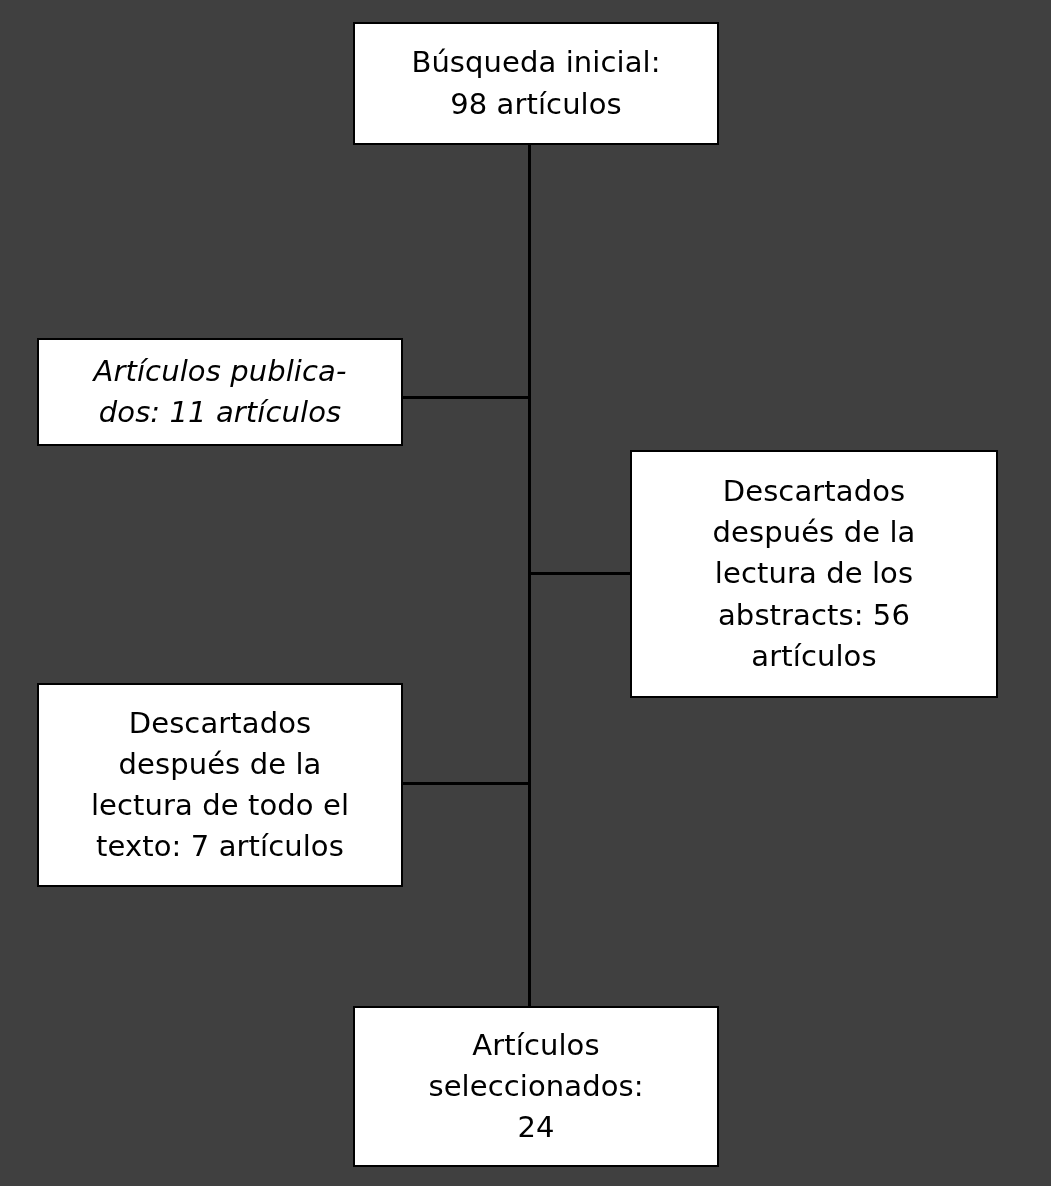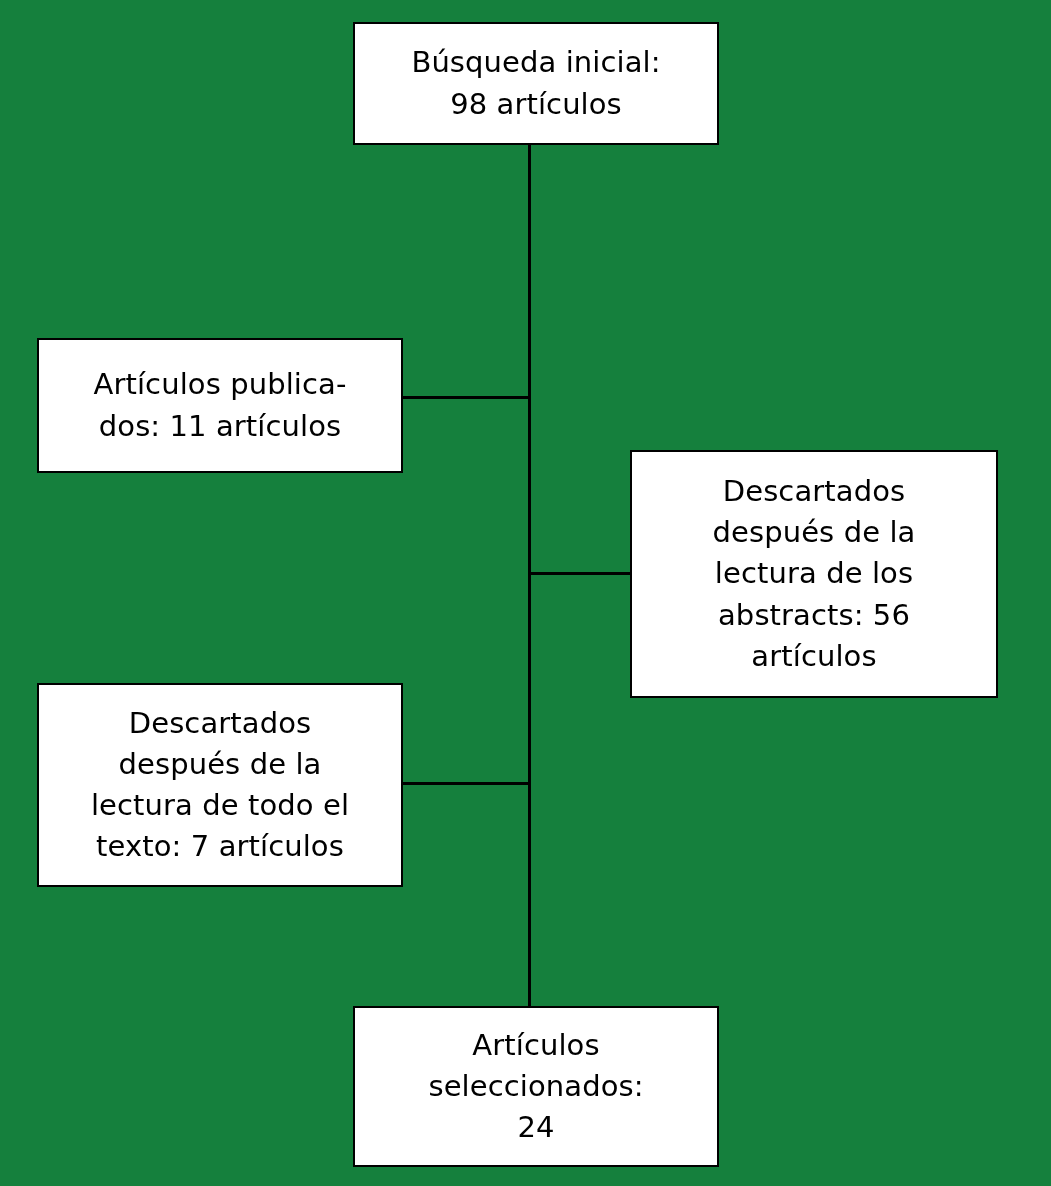--- a/index.html
+++ b/index.html
@@ -5,21 +5,21 @@
 <style>
   html, body {
     margin: 0;
     padding: 0;
     background: #ffffff;
   }
   #canvas {
     position: relative;
     width: 1051px;
     height: 1186px;
-    background: #15803d;
+    background: #404040;
     font-family: "DejaVu Sans", "Liberation Sans", sans-serif;
     overflow: hidden;
   }
   .node {
     position: absolute;
     box-sizing: border-box;
     border: 2px solid #000000;
     background: #ffffff;
     display: flex;
     align-items: center;
@@ -36,21 +36,21 @@
   .connector {
     position: absolute;
     background: #000000;
     z-index: 1;
   }
   .v-line { width: 3px; }
   .h-line { height: 3px; }
 
   
   #node-initial-search   { left: 353px; top: 22px;   width: 366px; height: 123px; }
-  #node-published        { left: 37px;  top: 338px;  width: 366px; height: 135px; }
+  #node-published        { left: 37px;  top: 338px;  width: 366px; height: 108px; font-style: italic; }
   #node-discarded-abstracts { left: 630px; top: 450px; width: 368px; height: 248px; }
   #node-discarded-fulltext  { left: 37px;  top: 683px; width: 366px; height: 204px; }
   #node-selected         { left: 353px; top: 1006px; width: 366px; height: 161px; }
 
   
   #trunk-line            { left: 528px; top: 144px;  height: 863px; }
   #branch-published      { left: 402px; top: 396px;  width: 128px; }
   #branch-abstracts      { left: 528px; top: 572px;  width: 104px; }
   #branch-fulltext       { left: 402px; top: 782px;  width: 128px; }
 </style>

